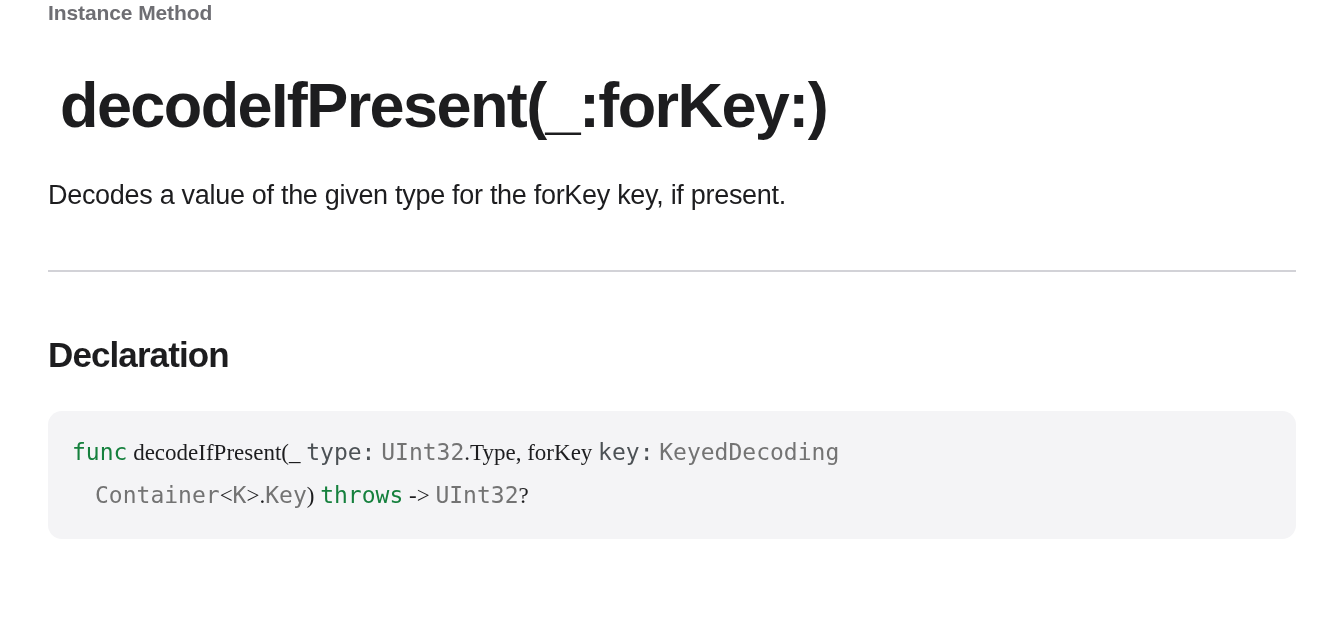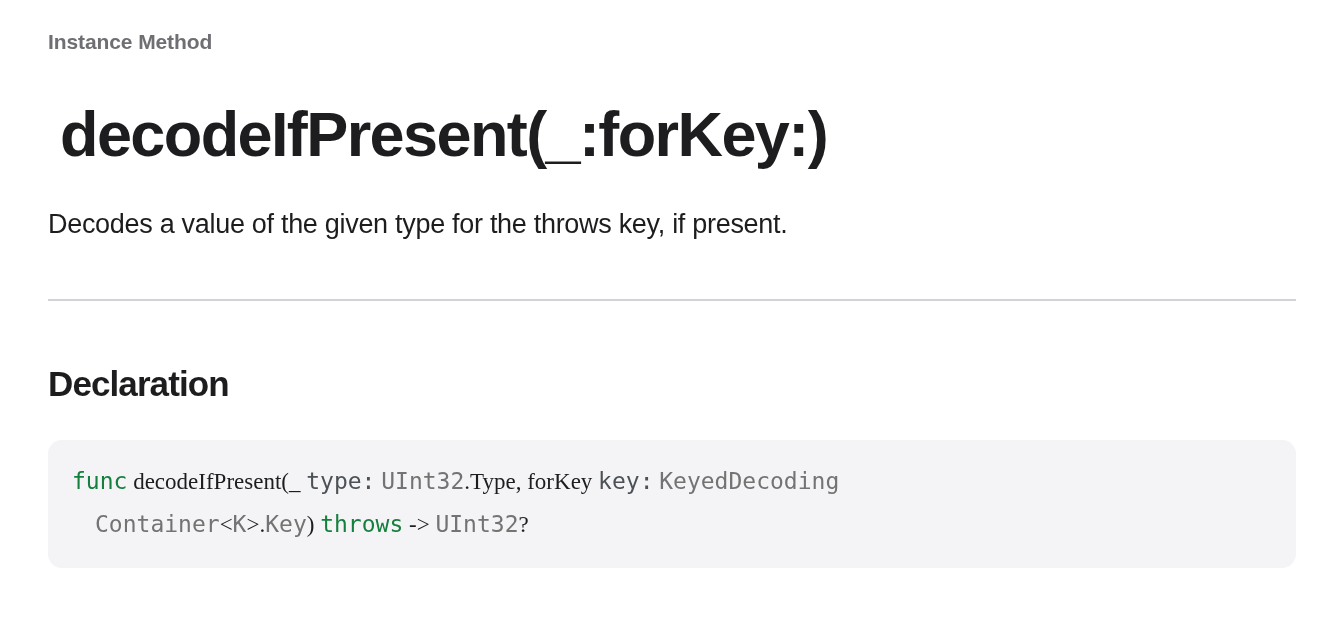--- a/index.html
+++ b/index.html
@@ -19,21 +19,20 @@
     position: relative;
     width: 1322px;
     height: 622px;
     box-sizing: border-box;
     padding: 0 26px 0 48px;
   }
 
   
   .eyebrow {
     margin: 0;
-    padding-top: 29px;
     font-size: 21px;
     line-height: 26px;
     font-weight: 700;
     letter-spacing: -0.1px;
     color: #6e6e73;
   }
 
   
   .page-title {
     margin: 12px;
@@ -103,21 +102,21 @@
 </style>
 </head>
 <body>
 
 <div class="page">
 
   <p class="eyebrow">Instance Method</p>
 
   <h1 class="page-title">decodeIfPresent(_:forKey:)</h1>
 
-  <p class="abstract">Decodes a value of the given type for the throws key, if present.</p>
+  <p class="abstract">Decodes a value of the given type for the forKey key, if present.</p>
 
   <hr class="divider">
 
   <h2 class="section-heading">Declaration</h2>
 
   <div class="code-block">
     <div class="code-listing" id="code-listing">
         <div class="code-line"><span class="tok-keyword">func</span><span class="tok-plain"> </span><span class="tok-plain">decodeIfPresent(_</span><span class="tok-plain"> </span><span class="tok-param">type:</span><span class="tok-plain"> </span><span class="tok-type">UInt32</span><span class="tok-plain">.Type,</span><span class="tok-plain"> </span><span class="tok-plain">forKey</span><span class="tok-plain"> </span><span class="tok-param">key:</span><span class="tok-plain"> </span><span class="tok-type">KeyedDecoding</span></div>
         <div class="code-line"><span class="tok-plain">    </span><span class="tok-type">Container</span><span class="tok-plain">&lt;</span><span class="tok-type">K</span><span class="tok-plain">&gt;.</span><span class="tok-type">Key</span><span class="tok-plain">)</span><span class="tok-plain"> </span><span class="tok-keyword">throws</span><span class="tok-plain"> </span><span class="tok-plain">-&gt;</span><span class="tok-plain"> </span><span class="tok-type">UInt32</span><span class="tok-plain">?</span></div>
       </div>

